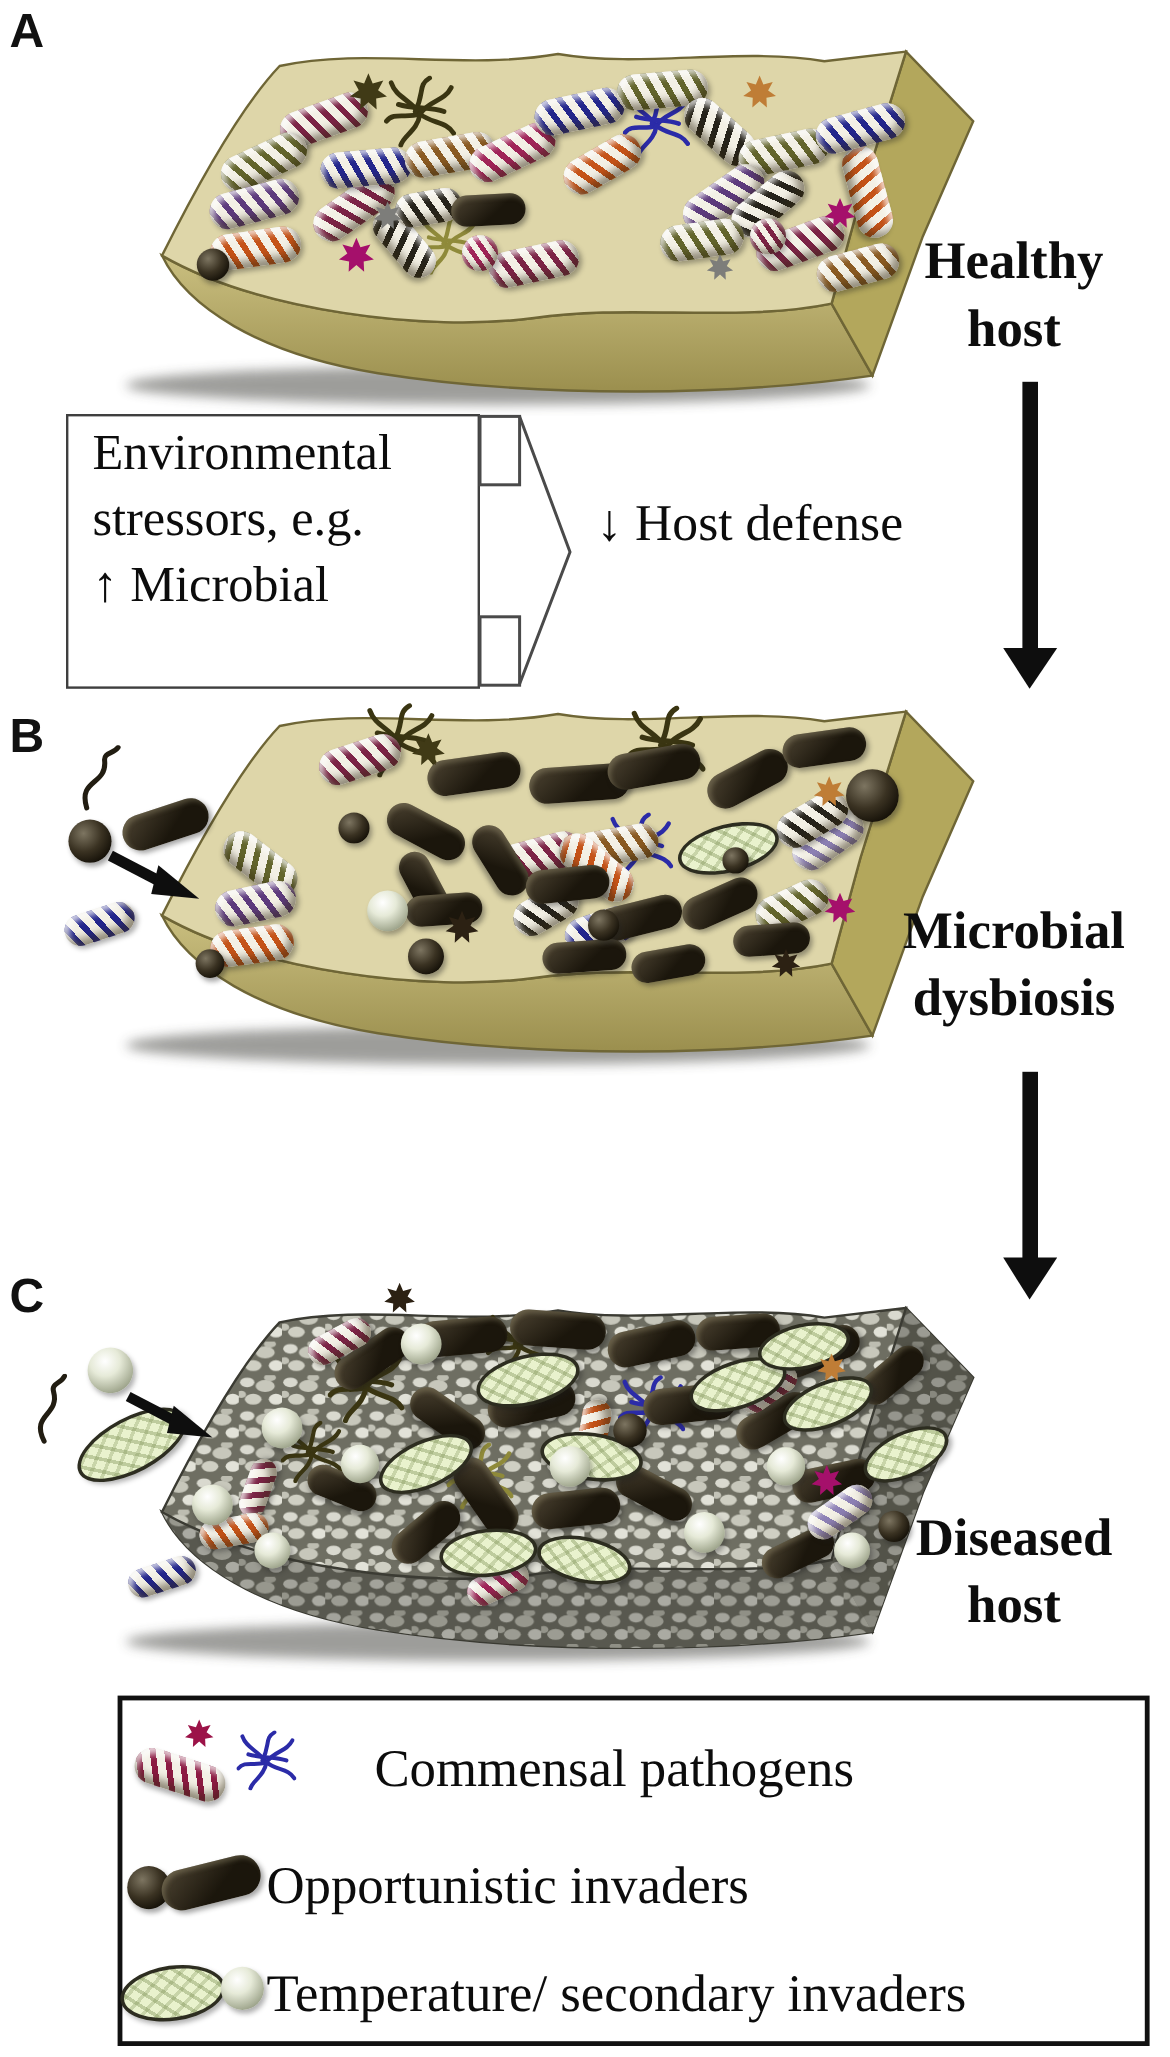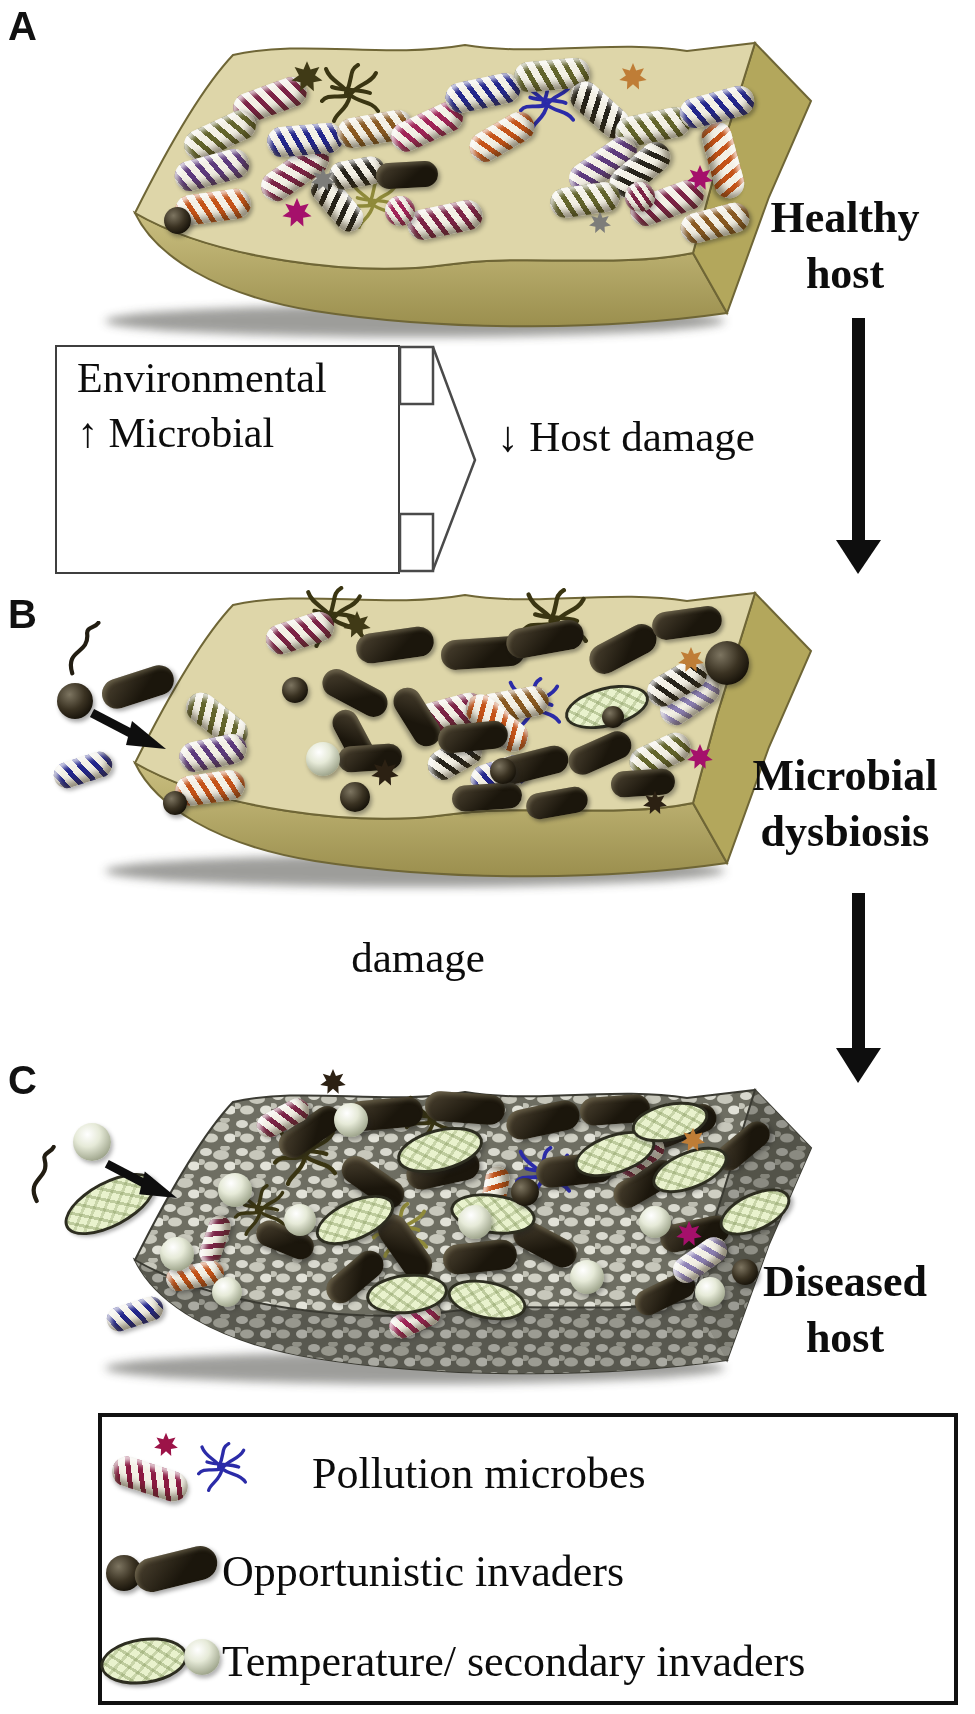--- a/index.html
+++ b/index.html
@@ -477,44 +477,44 @@
   <div>Microbial</div>
   <div>dysbiosis</div>
 </div>
 <div class="caption" style="top:1254px;">
   <div>Diseased</div>
   <div>host</div>
 </div>
 
 <div class="stressor-box">
   <div>Environmental</div>
+  <div>stressors, e.g.</div>
   <div>↑ Microbial</div>
 </div>
 
 <svg class="flow-arrow" style="left:396px;top:340px;" width="86" height="236" viewBox="0 0 86 236">
   <rect x="4" y="7" width="33" height="57" fill="#ffffff" stroke="#4a4a4a" stroke-width="2.5"></rect>
   <rect x="4" y="174" width="33" height="57" fill="#ffffff" stroke="#4a4a4a" stroke-width="2.5"></rect>
   <path d="M37,7 L79,120 L37,230" fill="none" stroke="#4a4a4a" stroke-width="2.5"></path>
 </svg>
 
 <div class="trans-ab">
-  <div>↓ Host damage</div>
+  <div>↓ Host defense</div>
 </div>
 
 <svg class="flow-arrow" style="left:828px;top:318px;" width="64" height="262" viewBox="0 0 64 262">
   <rect x="24" y="0" width="13" height="224" fill="#0e0e0e"></rect>
   <polygon points="8,222 53,222 30,256" fill="#0e0e0e"></polygon>
 </svg>
 <svg class="flow-arrow" style="left:828px;top:893px;" width="64" height="195" viewBox="0 0 64 195">
   <rect x="24" y="0" width="13" height="157" fill="#0e0e0e"></rect>
   <polygon points="8,155 53,155 30,190" fill="#0e0e0e"></polygon>
 </svg>
 
 <div class="trans-bc">
-  <div>damage</div>
 </div>
 
 <div class="legend-box">
   <div class="lrow lrow1">
     <div class="licons licons1">
         <div class="m msvg" style="left: 51px; top: 9px; width: 26px; height: 26px;">
           <svg viewBox="0 0 60 60">
             <polygon points="30.0,2.0 36.3,16.9 51.9,12.5 44.2,26.8 57.3,36.2 41.4,39.1 42.1,55.2 30.0,44.6 17.9,55.2 18.6,39.1 2.7,36.2 15.8,26.8 8.1,12.5 23.7,16.9" fill="#9c1348"></polygon>
           </svg>
         </div>
@@ -524,21 +524,21 @@
             <path d="M30 32C22 20 10 18 6 6"></path>
             <path d="M30 32C38 20 50 22 56 10"></path>
             <path d="M30 32C18 36 8 30 2 38"></path>
             <path d="M30 32C40 40 52 38 58 48"></path>
             <path d="M30 32C28 46 16 50 14 58"></path>
             <path d="M26 30C34 14 28 8 38 2"></path>
             <path d="M12 24C24 28 40 26 50 30"></path>
           </svg>
         </div>
       </div>
-    <span class="llabel">Pollution microbes</span>
+    <span class="llabel">Commensal pathogens</span>
   </div>
   <div class="lrow lrow2">
     <div class="licons licons2">
         <div class="m coccus" style="left: 4px; top: 30px; width: 36px; height: 36px;"></div>
         <div class="m brod" style="left: 32px; top: 27px; width: 84px; height: 34px; transform: rotate(-14deg);"></div>
       </div>
     <span class="llabel">Opportunistic invaders</span>
   </div>
   <div class="lrow lrow3">
     <div class="licons licons3">

